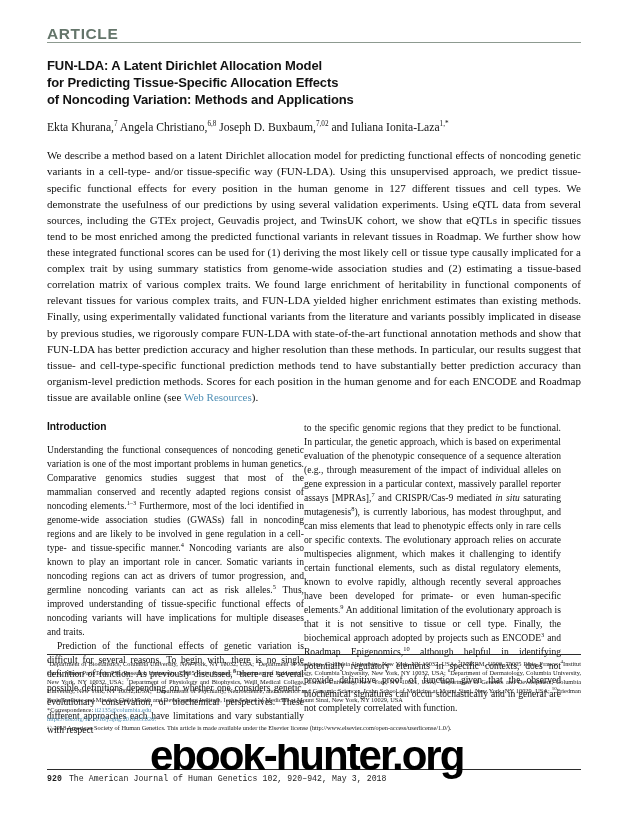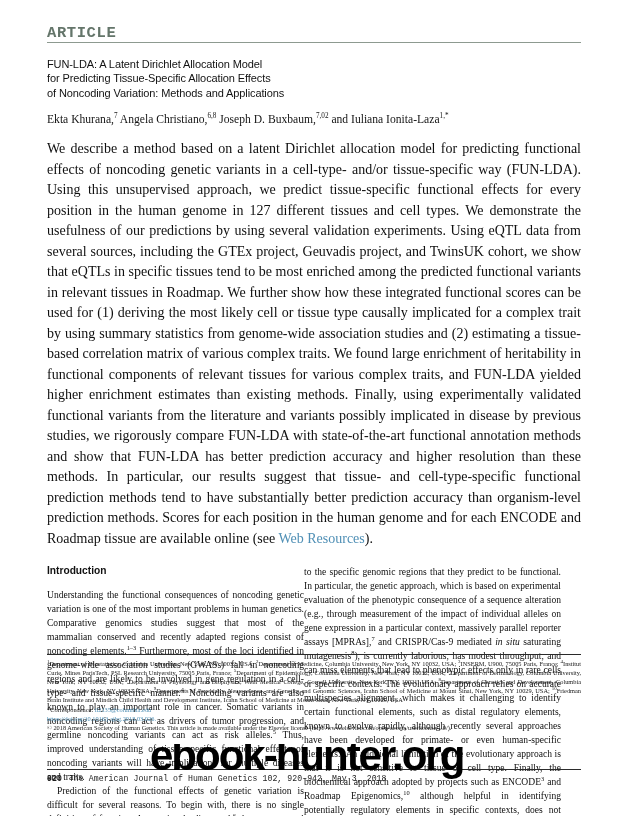--- a/index.html
+++ b/index.html
@@ -24,37 +24,37 @@
   }
   .content {
     position: absolute;
     left: 47px;
     top: 26px;
     width: 534px;
   }
 
   
   .article-kicker {
-    font-family: Liberation Mono, monospace;
+    font-family: Liberation Sans, sans-serif;
     font-weight: bold;
     font-size: 15.5px;
     letter-spacing: 0.6px;
     color: #64756a;
     line-height: 1.0;
   }
   .kicker-rule {
     border-bottom: 1.6px solid #8d9a90;
     margin-bottom: 14px;
   }
 
   
   .doc-title {
     font-family: "Liberation Sans", sans-serif;
-    font-size: 11px;
-    font-weight: normal;
+    font-size: 13px;
+    font-weight: bold;
     line-height: 1.34;
     color: #121212;
     margin-bottom: 11px;
     letter-spacing: -0.1px;
   }
   .doc-title .tline { display: block; }
 
   
   .authors {
     font-family: "Liberation Serif", serif;
@@ -65,21 +65,21 @@
   }
   .authors sup {
     font-size: 7.2px;
     vertical-align: super;
     line-height: 0;
   }
 
   
   .abstract {
     font-family: "Liberation Serif", serif;
-    font-size: 14px;
+    font-size: 11px;
     line-height: 1.465;
     text-align: justify;
     color: #0f0f0f;
     margin-bottom: 16px;
     hyphens: auto;
   }
   .abstract .lnk { color: #4f8fb5; }
 
   
   .columns {

